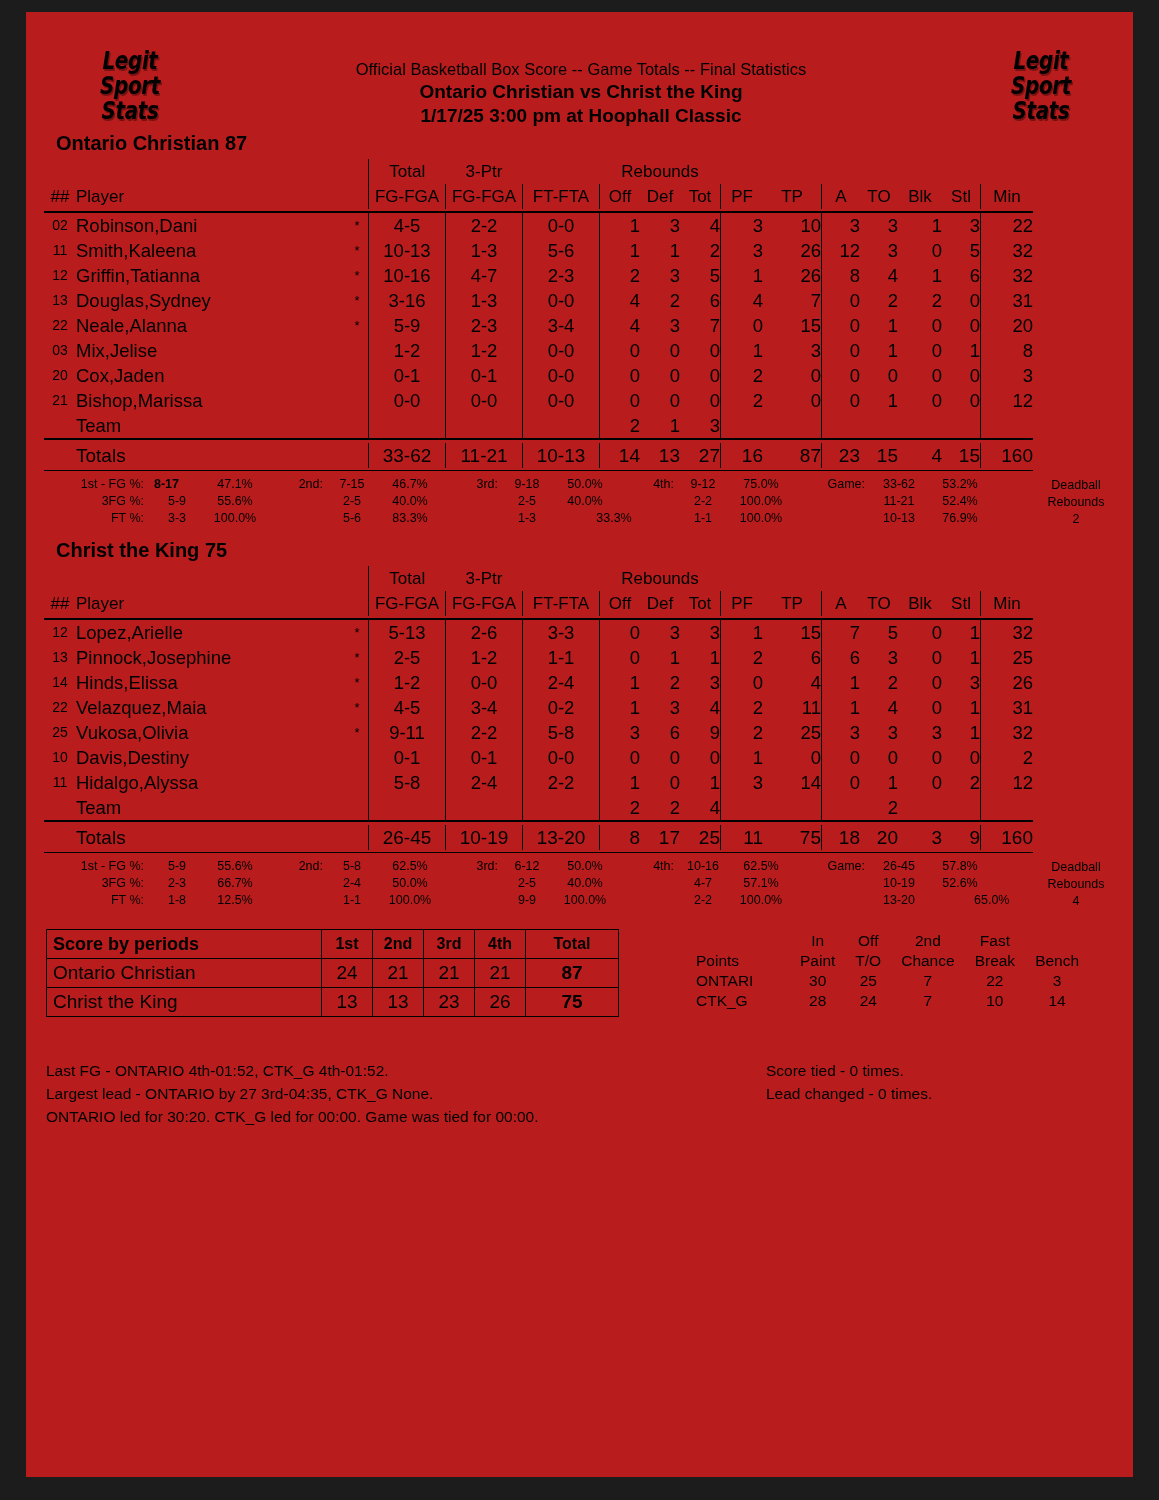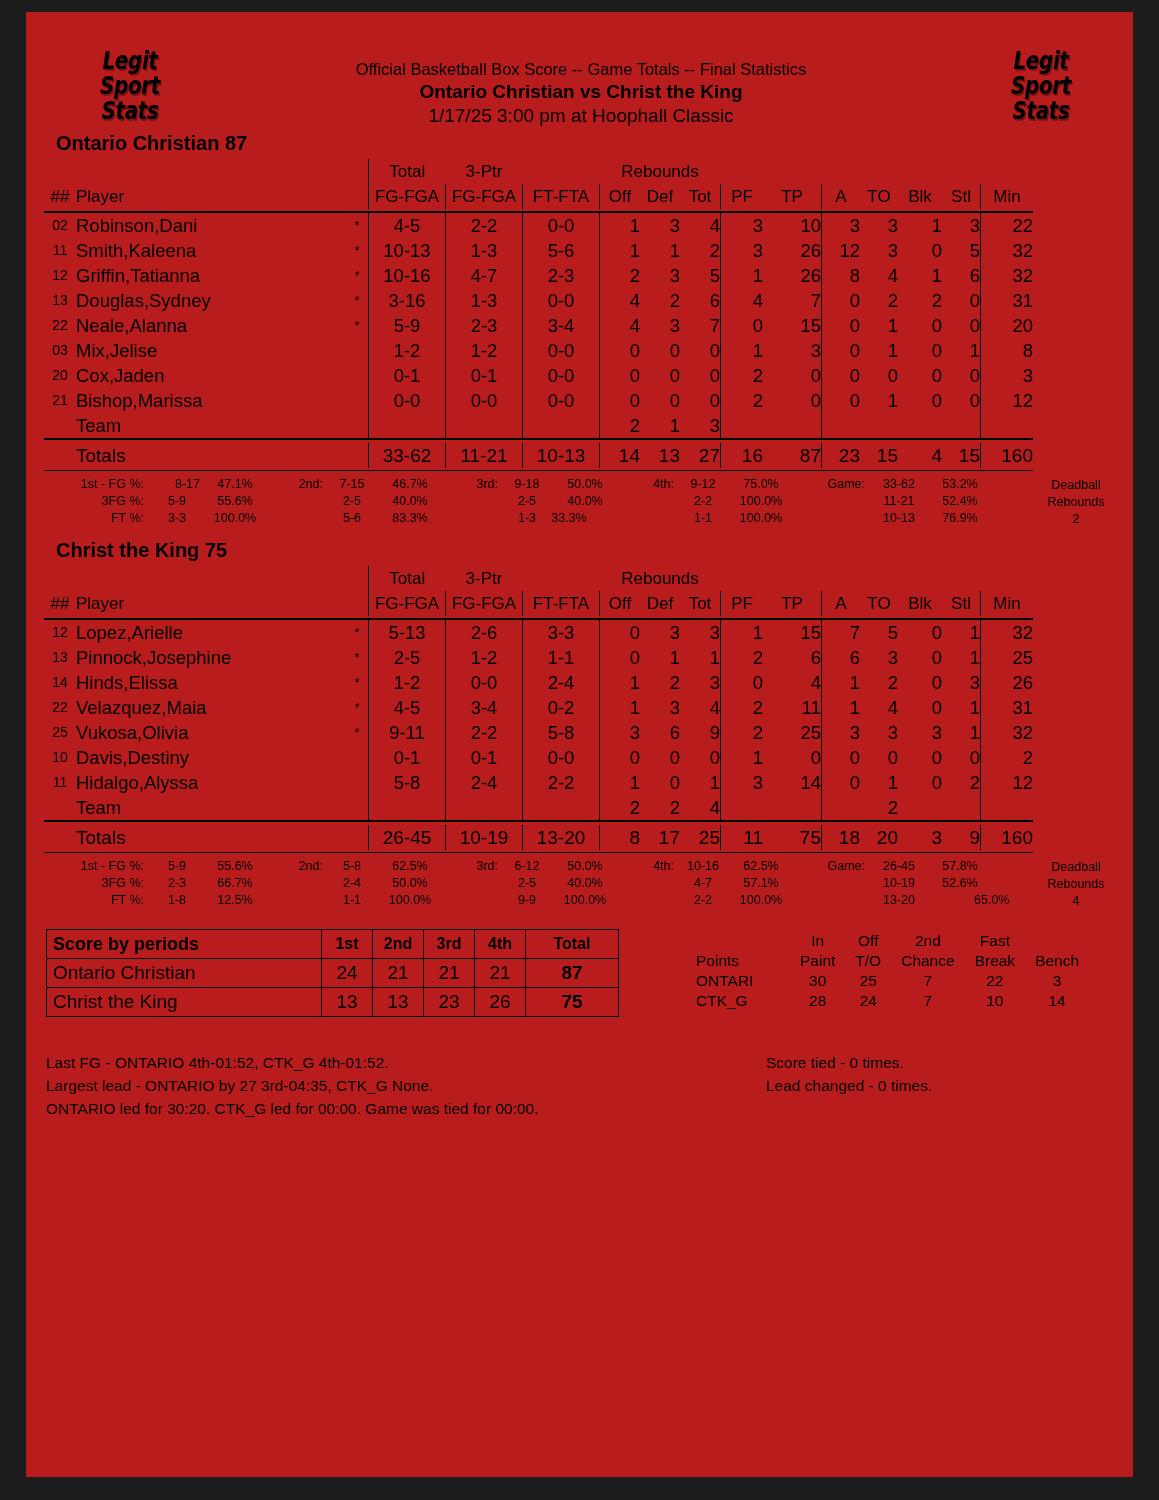--- a/index.html
+++ b/index.html
@@ -48,21 +48,21 @@
 
   .title-block{
     position:absolute;
     left:230px;width:650px;
     top:46px;
     text-align:center;
     color:#000;
   }
   .title-1{font-size:16.5px;line-height:22px;font-weight:normal;}
   .title-2{font-size:19px;line-height:24px;font-weight:bold;}
-  .title-3{font-size:19px;line-height:24px;font-weight:normal;}
+  .title-3{font-size:19px;line-height:24px;font-weight:bold;}
 
   
   .team-name{
     font-size:20px;font-weight:bold;color:#000;
     margin:0 0 4px 30px;
   }
 
   
   table.box{
     border-collapse:collapse;
@@ -161,21 +161,21 @@
     position:absolute; left:670px; top:2px;
     border-collapse:collapse;
     font-size:15.5px; color:#000;
   }
   table.pts td{ padding:0 10px; line-height:20px; text-align:center; white-space:nowrap;}
   table.pts td.lab{ text-align:left; padding-left:0; width:84px;}
 
   
   .notes{
     position:relative;
-    margin-top:12px;
+    margin-top:20px;
     height:80px;
     font-size:15.5px; line-height:23px; color:#000;padding-left:8px;
   }
   .notes .left{ position:absolute; left:20px; top:0; }
   .notes .right{ position:absolute; left:740px; top:0; }
 </style>
 </head>
 <body>
 
 <div class="page">
@@ -427,42 +427,42 @@
             <td colspan="17"></td>
           </tr>
   </tbody>
       </table>
 
   <div class="pct">
     <span class="lbl row0" style="left:10px;width:108px;">1st - FG %:</span>
     <span class="lbl row1" style="left:10px;width:108px;">3FG %:</span>
     <span class="lbl row2" style="left:10px;width:108px;">FT %:</span>
 
-    <span class="v1 row0" style="left:128px;width:46px;text-align:right;">8-17</span>
+    <span class="v1 row0" style="left:128px;width:46px;text-align:left;font-weight:bold;">8-17</span>
     <span class="v1 row1" style="left:128px;width:46px;text-align:center;">5-9</span>
     <span class="v1 row2" style="left:128px;width:46px;text-align:center;">3-3</span>
     <span class="v2 row0" style="left:178px;width:62px;text-align:center;">47.1%</span>
     <span class="v2 row1" style="left:178px;width:62px;text-align:center;">55.6%</span>
     <span class="v2 row2" style="left:178px;width:62px;text-align:center;">100.0%</span>
 
     <span class="lbl row0" style="left:255px;width:42px;">2nd:</span>
     <span class="v1 row0" style="left:303px;width:46px;text-align:center;">7-15</span>
     <span class="v1 row1" style="left:303px;width:46px;text-align:center;">2-5</span>
     <span class="v1 row2" style="left:303px;width:46px;text-align:center;">5-6</span>
     <span class="v2 row0" style="left:353px;width:62px;text-align:center;">46.7%</span>
     <span class="v2 row1" style="left:353px;width:62px;text-align:center;">40.0%</span>
     <span class="v2 row2" style="left:353px;width:62px;text-align:center;">83.3%</span>
 
     <span class="lbl row0" style="left:432px;width:40px;">3rd:</span>
     <span class="v1 row0" style="left:478px;width:46px;text-align:center;">9-18</span>
     <span class="v1 row1" style="left:478px;width:46px;text-align:center;">2-5</span>
     <span class="v1 row2" style="left:478px;width:46px;text-align:center;">1-3</span>
     <span class="v2 row0" style="left:528px;width:62px;text-align:center;">50.0%</span>
     <span class="v2 row1" style="left:528px;width:62px;text-align:center;">40.0%</span>
-    <span class="v2 row2" style="left:512px;width:62px;text-align:center;">33.3%</span>
+    <span class="v2 row2" style="left:557px;width:62px;text-align:center;">33.3%</span>
 
     <span class="lbl row0" style="left:608px;width:40px;">4th:</span>
     <span class="v1 row0" style="left:654px;width:46px;text-align:center;">9-12</span>
     <span class="v1 row1" style="left:654px;width:46px;text-align:center;">2-2</span>
     <span class="v1 row2" style="left:654px;width:46px;text-align:center;">1-1</span>
     <span class="v2 row0" style="left:704px;width:62px;text-align:center;">75.0%</span>
     <span class="v2 row1" style="left:704px;width:62px;text-align:center;">100.0%</span>
     <span class="v2 row2" style="left:704px;width:62px;text-align:center;">100.0%</span>
 
     <span class="lbl row0" style="left:785px;width:54px;">Game:</span>

